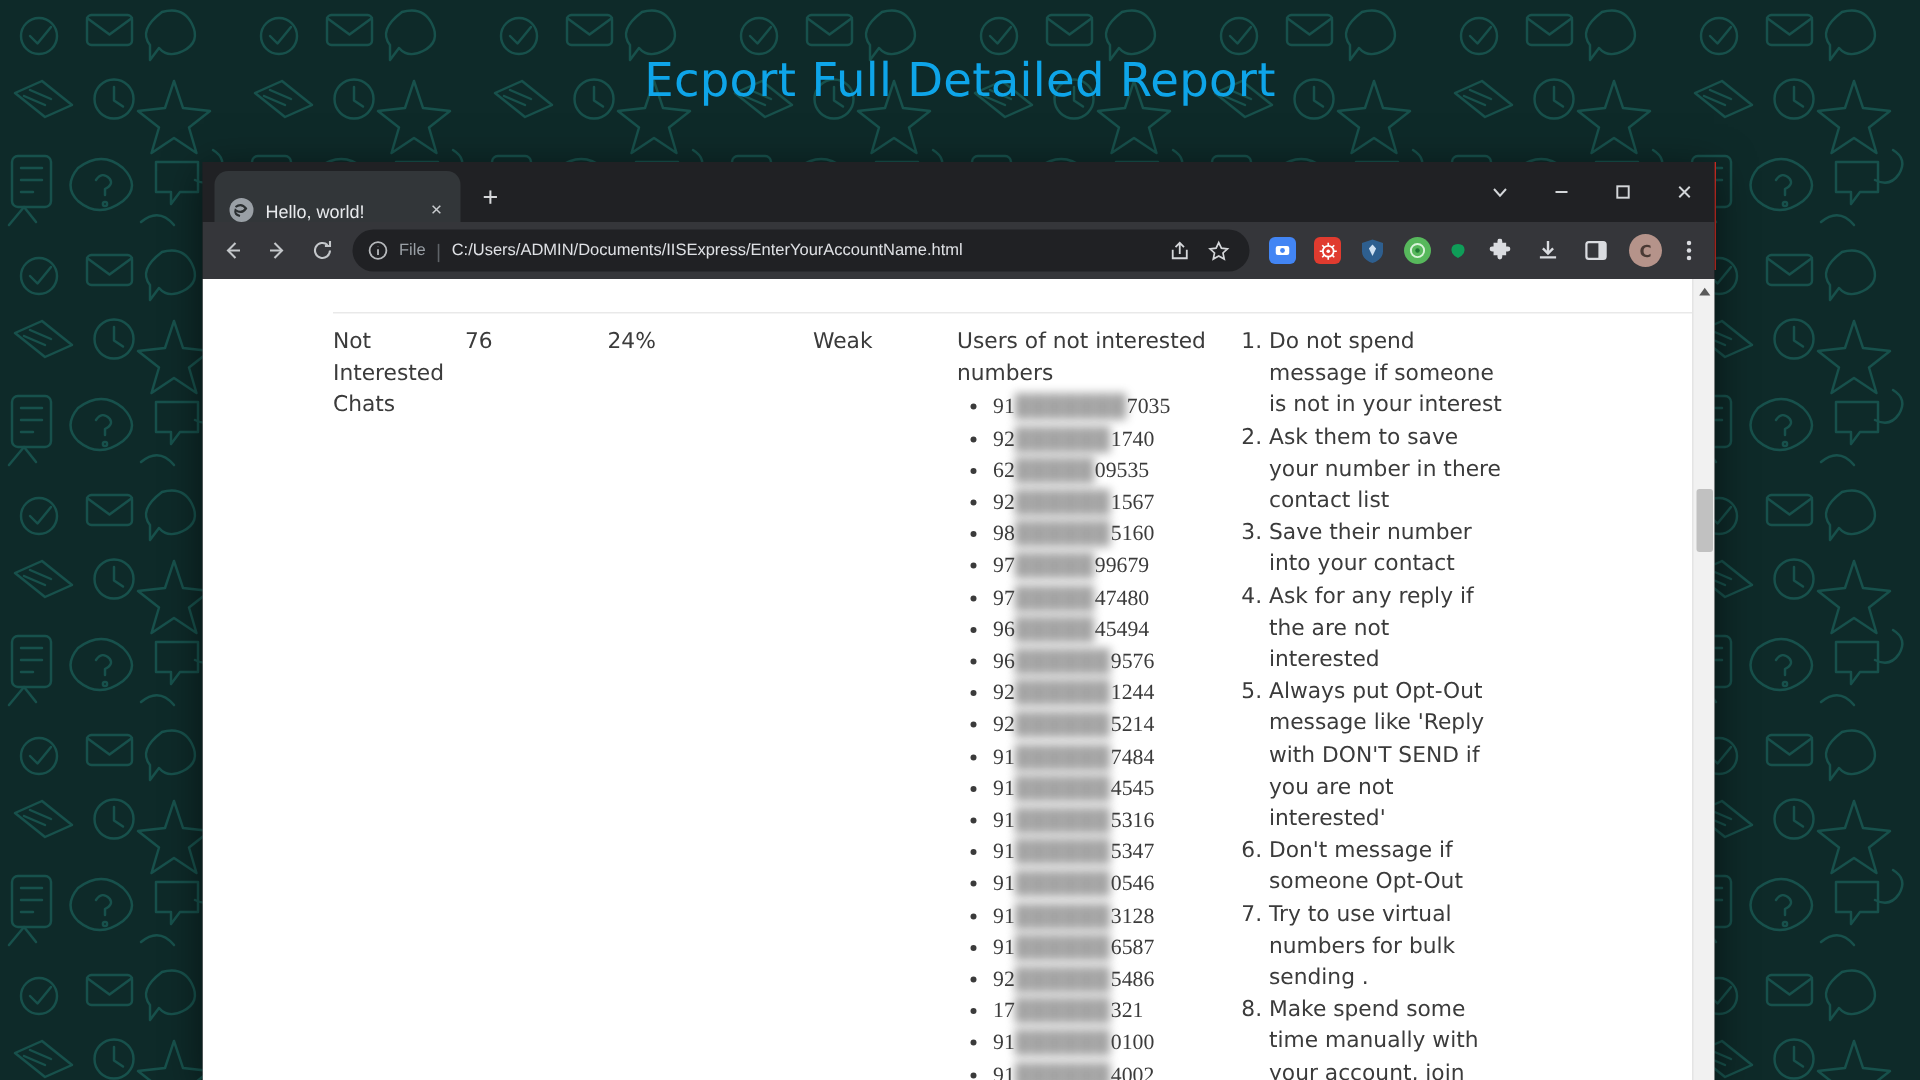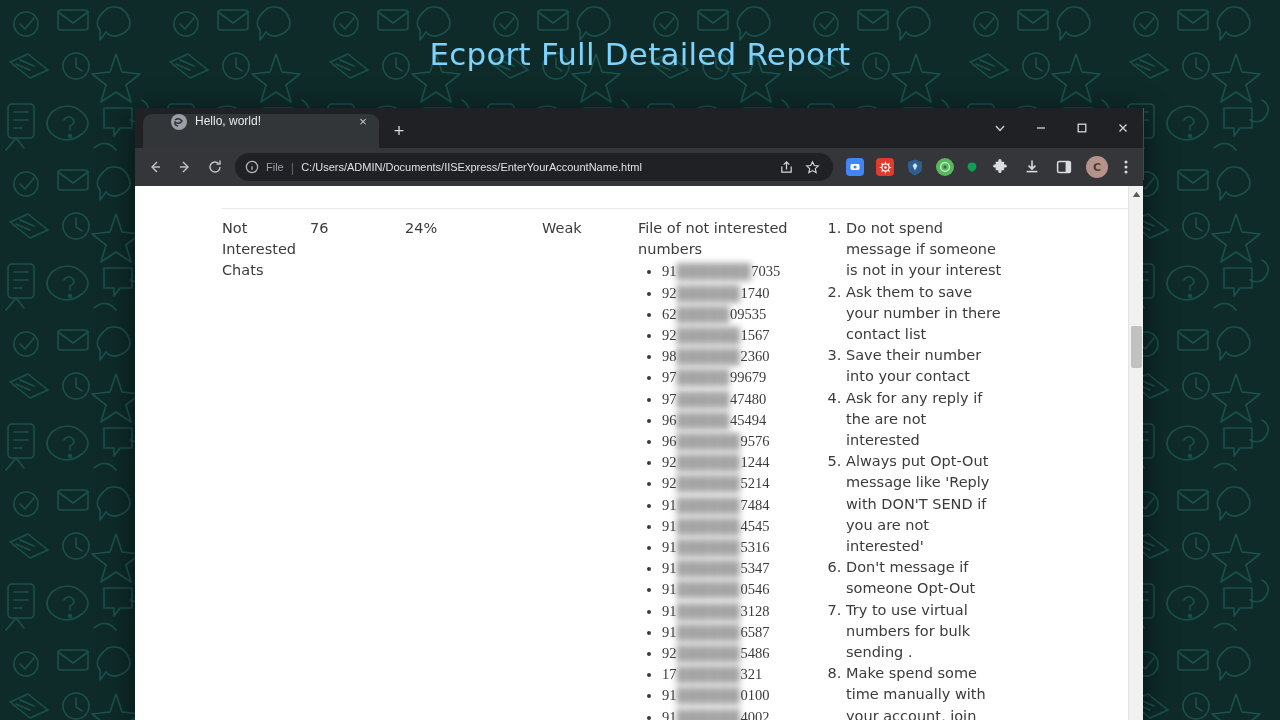--- a/index.html
+++ b/index.html
@@ -19,21 +19,21 @@
   #doodles {
     position: absolute; inset: 0;
     opacity: 1;
   }
 
   
   #page-title {
     position: absolute;
     top: 36px; left: 0; width: 1280px;
     text-align: center;
-    color: #7dd3fc;
+    color: #0ea5e9;
     font-size: 31px;
     font-weight: 400;
     letter-spacing: 0.2px;
     font-family: "DejaVu Sans", sans-serif;
   }
 
   
   #back-window-edge {
     position: absolute;
     left: 1140px; top: 108px;
@@ -53,25 +53,25 @@
 
   
   #tabstrip {
     position: relative;
     height: 40px;
     background: #202124;
     display: flex;
     align-items: flex-end;
   }
   .tab {
-    display: flex; align-items: flex-start;
+    display: flex; align-items: flex-end;
     height: 34px;
-    width: 236px;
+    width: 164px;
     margin-left: 8px;
-    padding: 0 8px 0 28px;
+    padding: 0 8px 0 10px;
     background: #323639;
     border-radius: 9px 9px 0 0;
     color: #e8eaed;
     font-size: 12px;
     gap: 8px;
   }
   .tab-favicon {
     width: 16px; height: 16px; flex: 0 0 16px;
     border-radius: 50%;
     background: #9aa0a6;
@@ -421,27 +421,27 @@
       <div id="content">
         <div id="table-rule"></div>
 
         <div id="report-row">
           <div class="col-metric">Not Interested Chats</div>
           <div class="col-count">76</div>
           <div class="col-pct">24%</div>
           <div class="col-rating">Weak</div>
 
           <div class="col-list">
-            <div class="list-heading">File of not interested numbers</div>
+            <div class="list-heading">Users of not interested numbers</div>
             <ul class="numbers" id="numbers-list">
                 <li><span class="num"><span>91</span><span class="blur">███████</span><span>7035</span></span></li>
                 <li><span class="num"><span>92</span><span class="blur">██████</span><span>1740</span></span></li>
                 <li><span class="num"><span>62</span><span class="blur">█████</span><span>09535</span></span></li>
                 <li><span class="num"><span>92</span><span class="blur">██████</span><span>1567</span></span></li>
-                <li><span class="num"><span>98</span><span class="blur">██████</span><span>2360</span></span></li>
+                <li><span class="num"><span>98</span><span class="blur">██████</span><span>5160</span></span></li>
                 <li><span class="num"><span>97</span><span class="blur">█████</span><span>99679</span></span></li>
                 <li><span class="num"><span>97</span><span class="blur">█████</span><span>47480</span></span></li>
                 <li><span class="num"><span>96</span><span class="blur">█████</span><span>45494</span></span></li>
                 <li><span class="num"><span>96</span><span class="blur">██████</span><span>9576</span></span></li>
                 <li><span class="num"><span>92</span><span class="blur">██████</span><span>1244</span></span></li>
                 <li><span class="num"><span>92</span><span class="blur">██████</span><span>5214</span></span></li>
                 <li><span class="num"><span>91</span><span class="blur">██████</span><span>7484</span></span></li>
                 <li><span class="num"><span>91</span><span class="blur">██████</span><span>4545</span></span></li>
                 <li><span class="num"><span>91</span><span class="blur">██████</span><span>5316</span></span></li>
                 <li><span class="num"><span>91</span><span class="blur">██████</span><span>5347</span></span></li>

